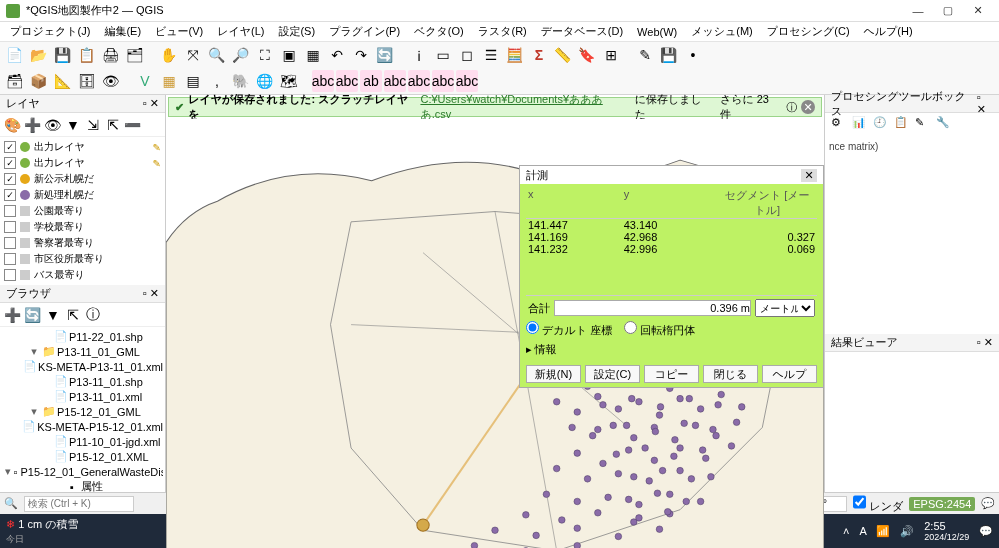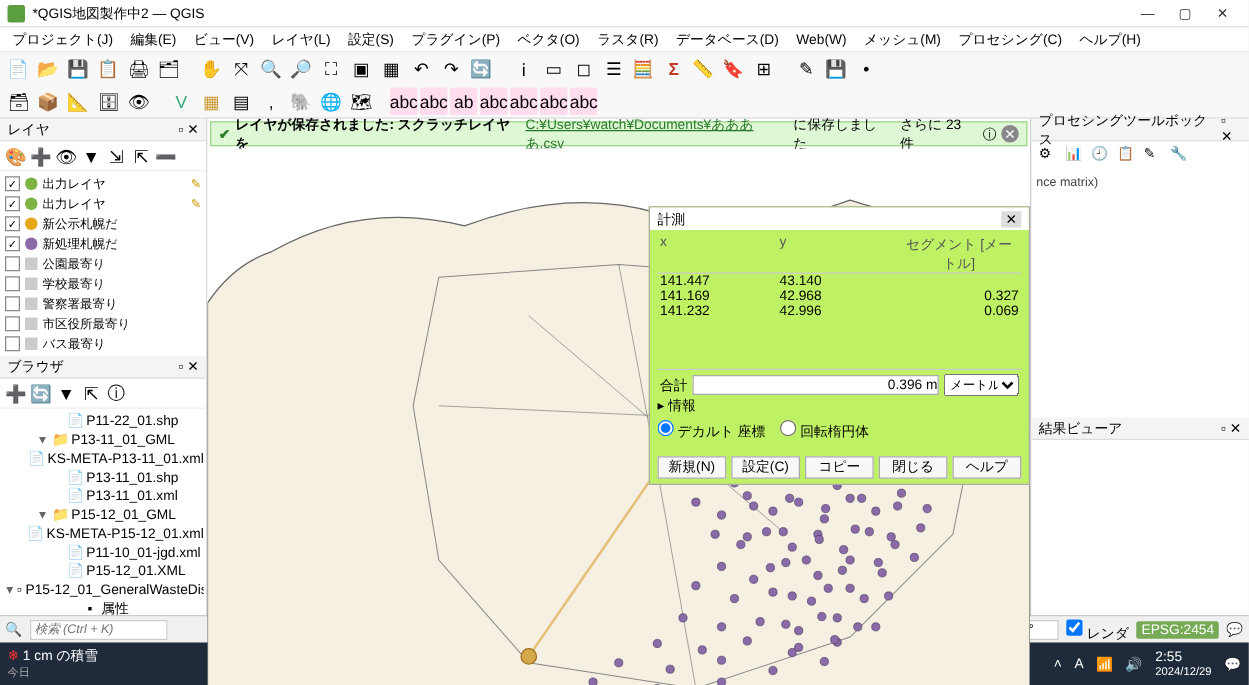--- a/index.html
+++ b/index.html
@@ -480,25 +480,25 @@
                 <div class="mw-c">42.996</div>
                 <div class="mw-c" style="text-align:right">0.069</div>
               </div>
             </div>
           <div style="height:40px"></div>
           <div class="mw-row" style="border-top:1px solid #ccc;padding-top:3px;align-items:center">
             <div>合計</div>
             <input style="flex: 1 1 0%; margin: 0px 4px; text-align: right; height: 16px; border: 1px solid rgb(170, 170, 170);" value="0.396 m">
             <select style="height:18px;font-size:10px;width:60px"><option>メートル</option></select>
           </div>
-          <div>▸ <span>情報</span></div>
           <div style="padding:4px 0;display:flex;gap:12px">
             <label><input type="radio" checked="" style=""> <span>デカルト 座標</span></label>
             <label><input type="radio" style=""> <span>回転楕円体</span></label>
           </div>
+          <div>▸ <span>情報</span></div>
         </div>
         <div class="mw-btns">
           <div class="mw-btn">新規(N)</div>
           <div class="mw-btn">設定(C)</div>
           <div class="mw-btn">コピー</div>
           <div class="mw-btn">閉じる</div>
           <div class="mw-btn">ヘルプ</div>
         </div>
       </div>
     </div>
@@ -522,21 +522,21 @@
     <div class="panel-h">
       <span>結果ビューア</span>
       <span style="margin-left:auto">▫ ✕</span>
     </div>
     <div style="height:140px"></div>
   </div>
 </div>
 
 <div class="statusbar">
   <span>🔍</span>
-  <input style="width: 110px; font-style: italic;" placeholder="検索 (Ctrl + K)">
+  <input style="width: 110px;" placeholder="検索 (Ctrl + K)">
   <div style="flex:1"></div>
   <span>座標</span>
   <input style="width: 100px;" value="42.9956, 141.2315">
   <span>⊕</span>
   <span>縮尺</span>
   <input style="width: 50px;" value="1:3">
   <span>🔒</span>
   <span>拡大</span>
   <input style="width: 45px;" value="100%">
   <span>回転</span>

